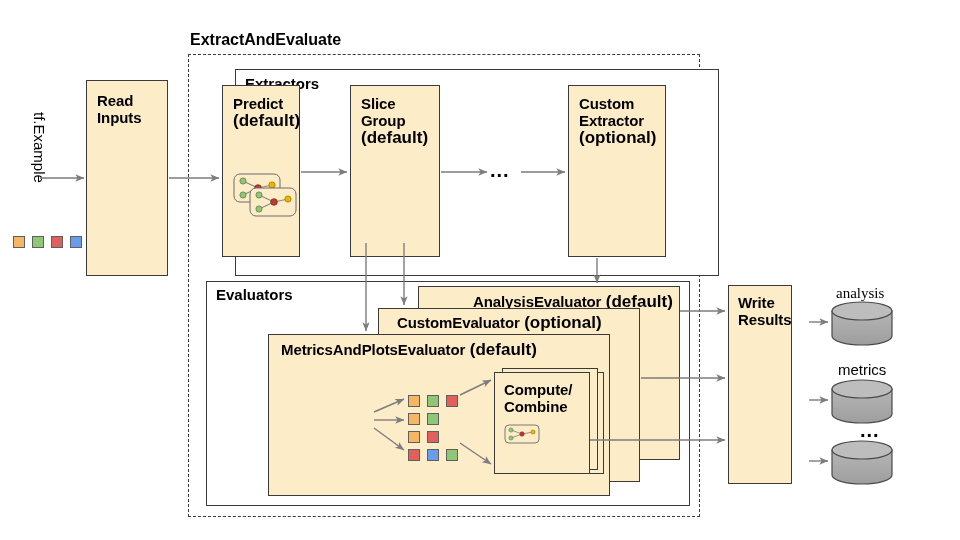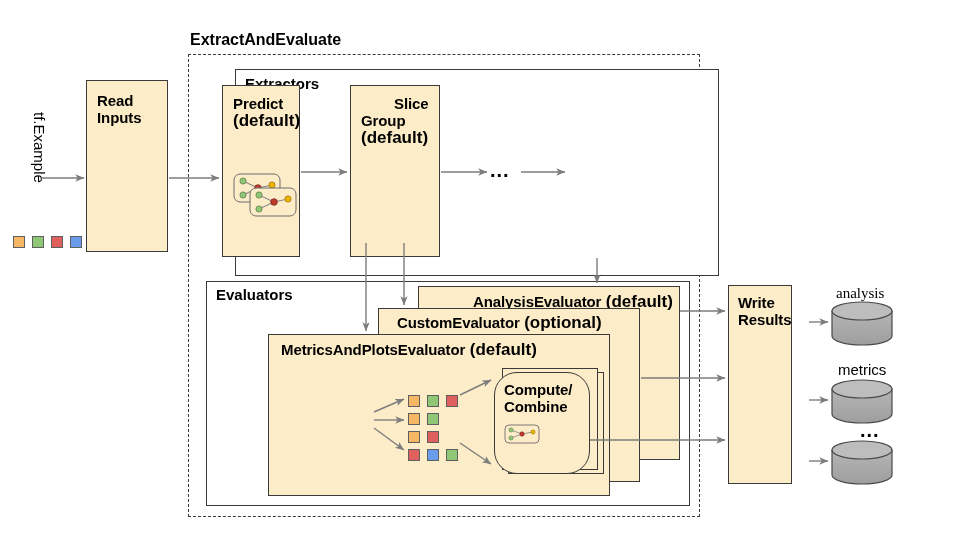--- a/index.html
+++ b/index.html
@@ -90,46 +90,51 @@
     <span class="plainlabel">tf.Example</span>
   </div>
 
   <div class="swrow" style="left:13px; top:236px;">
     <span class="sw sw-o"></span>
     <span class="sw sw-g"></span>
     <span class="sw sw-r"></span>
     <span class="sw sw-b"></span>
   </div>
 
-  <div class="abs card" style="left:86px; top:80px; width:82px; height:172px;">
+  <div class="abs card" style="left:86px; top:80px; width:82px; height:196px;">
     <div class="ttl" style="position:absolute;left:10px;top:11px;">Read</div>
     <div class="ttl" style="position:absolute;left:10px;top:28px;">Inputs</div>
   </div>
 
   <div class="abs ttl-lg" style="left:190px; top:31px;">ExtractAndEvaluate</div>
 
   <div class="abs dashbox" style="left:188px; top:54px; width:512px; height:463px;"></div>
 
   <div class="abs plainbox" style="left:206px; top:69px; width:484px; height:207px;margin-left:29px;">
     <div class="grouphdr" style="position:absolute;left:9px;top:5px;">Extractors</div>
   </div>
 
   <div class="abs card" style="left:222px; top:85px; width:78px; height:172px;">
     <div class="ttl" style="position:absolute;left:10px;top:9px;text-align:right;">Predict</div>
     <div class="sub" style="position:absolute;left:10px;top:27px;">(default)</div>
   </div>
 
   <div class="abs card" style="left:350px; top:85px; width:90px; height:172px;">
-    <div class="ttl" style="position:absolute;left:10px;top:9px;margin-left:33px;">Slice</div>
+    <div class="ttl" style="position:absolute;left:10px;top:9px;">Slice</div>
     <div class="ttl" style="position:absolute;left:10px;top:26px;">Group</div>
     <div class="sub" style="position:absolute;left:10px;top:44px;">(default)</div>
   </div>
 
   <div class="abs dots" style="left:490px; top:160px;">...</div>
 
+  <div class="abs card" style="left:568px; top:85px; width:98px; height:172px;">
+    <div class="ttl" style="position:absolute;left:10px;top:9px;">Custom</div>
+    <div class="ttl" style="position:absolute;left:10px;top:26px;">Extractor</div>
+    <div class="sub" style="position:absolute;left:10px;top:44px;">(optional)</div>
+  </div>
 
   <div class="abs plainbox" style="left:206px; top:281px; width:484px; height:225px;">
     <div class="grouphdr" style="position:absolute;left:9px;top:4px;">Evaluators</div>
   </div>
 
   <div class="abs card" style="left:418px; top:286px; width:262px; height:174px;">
     <div style="position:absolute;left:18px;top:6px;white-space:nowrap;margin-left:36px;">
       <span class="ttl">AnalysisEvaluator</span>
       <span class="sub">(default)</span>
     </div>
@@ -165,21 +170,21 @@
   </div>
   <div class="swrow" style="left:408px; top:449px;">
     <span class="sw sw-r"></span>
     <span class="sw sw-b"></span>
     <span class="sw sw-g"></span>
   </div>
 
   <div class="abs card" style="left:508px; top:372px; width:96px; height:102px;"></div>
   <div class="abs card" style="left:502px; top:368px; width:96px; height:102px;"></div>
 
-  <div class="abs card" style="left:494px; top:372px; width:96px; height:102px;border-radius:23px;">
+  <div class="abs card" style="left:494px; top:372px; width:96px; height:102px;">
     <div class="ttl" style="position:absolute;left:9px;top:8px;">Compute/</div>
     <div class="ttl" style="position:absolute;left:9px;top:25px;">Combine</div>
   </div>
 
   <div class="abs card" style="left:728px; top:285px; width:64px; height:199px;text-align:center;">
     <div class="ttl" style="position:absolute;left:9px;top:8px;">Write</div>
     <div class="ttl" style="position:absolute;left:9px;top:25px;">Results</div>
   </div>
 
   <div class="abs plainlabel" style="left:836px; top:285px;font-family:Liberation Serif, serif;">analysis</div>

